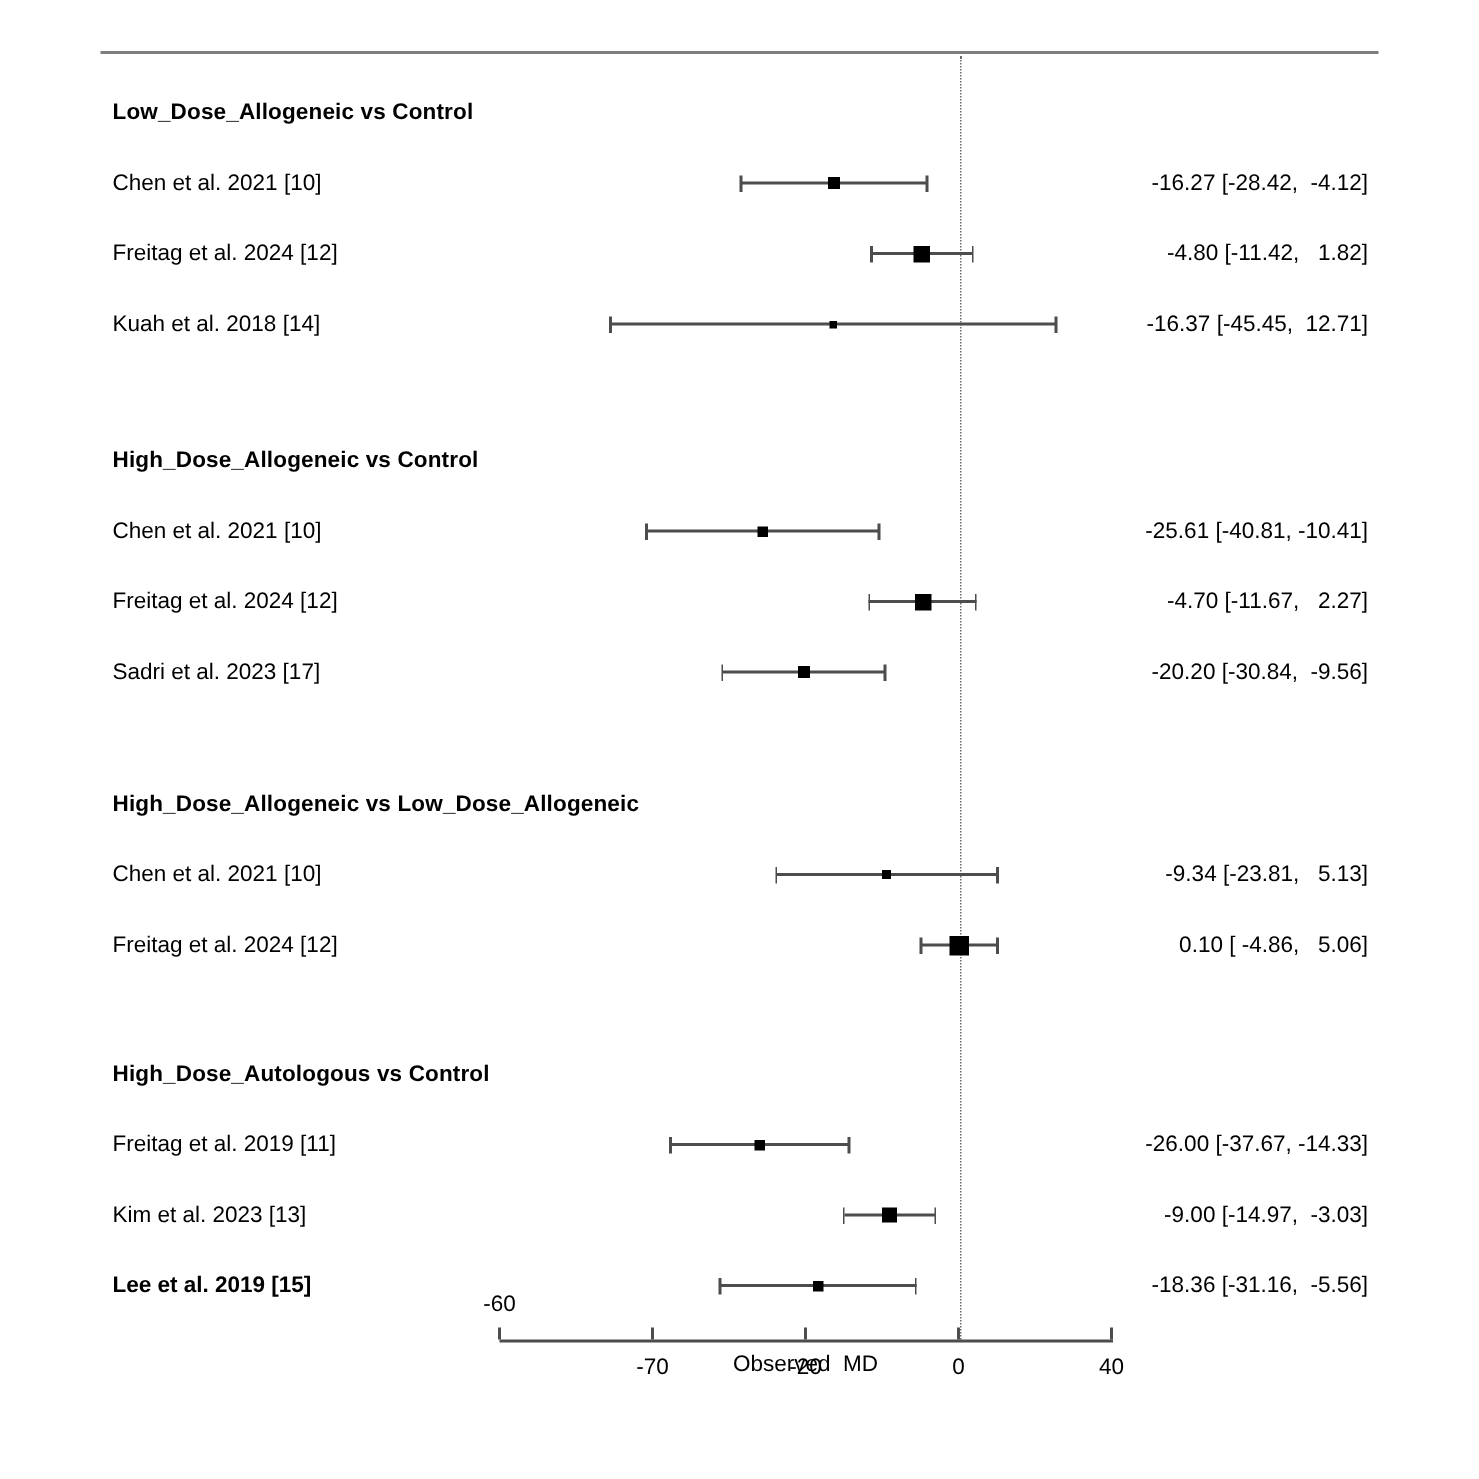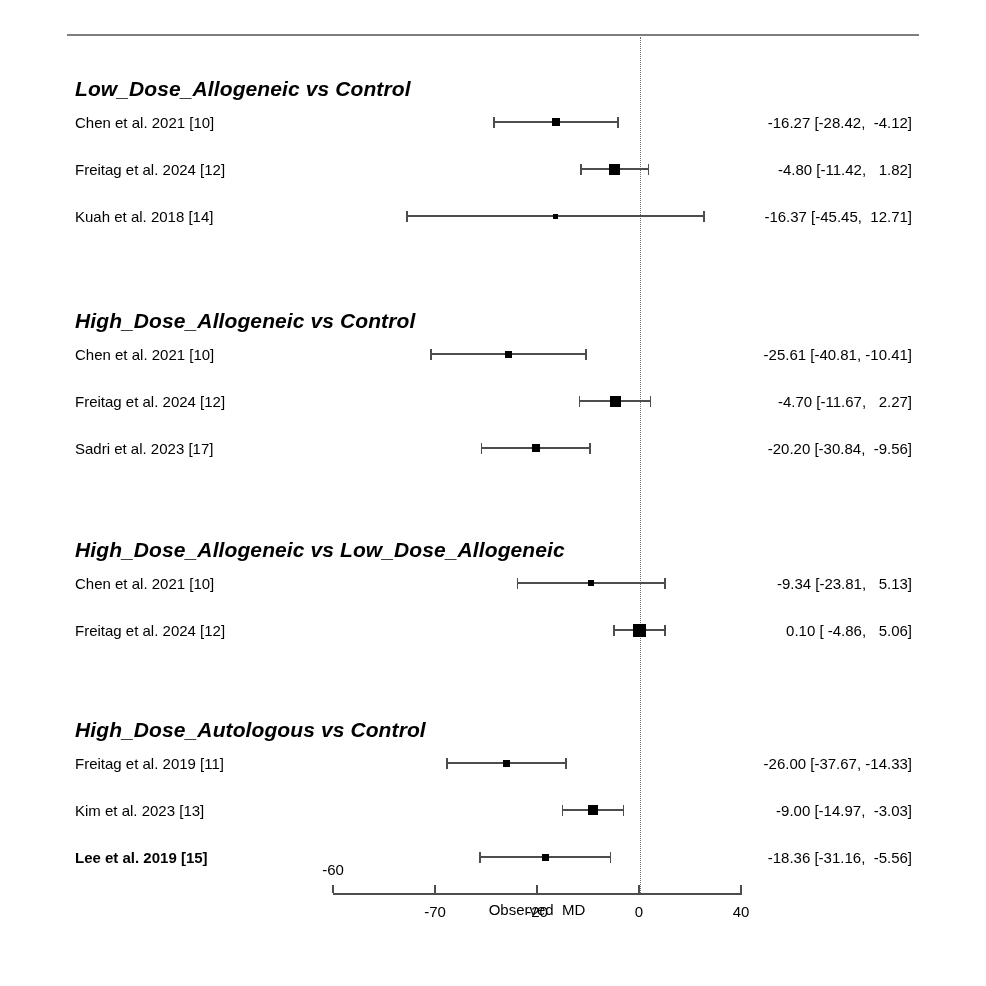--- a/index.html
+++ b/index.html
@@ -27,27 +27,25 @@
   .ref-line {
     position: absolute;
     left: 640px;
     top: 37px;
     height: 856px;
     width: 0;
     border-left: 1.6px dotted #6b6b6b;
   }
   .group-header {
     position: absolute;
-    font-size: 21px;
+    font-size: 15px;
     font-weight: bold;
-    font-style: italic;
     white-space: pre;
     transform: translateY(-50%);
     letter-spacing: 0.1px;
-    margin-top: 14px;
   }
   .study-label {
     position: absolute;
     font-size: 15px;
     white-space: pre;
     transform: translateY(-50%);
   }
   .annotation {
     position: absolute;
     right: 74px;

